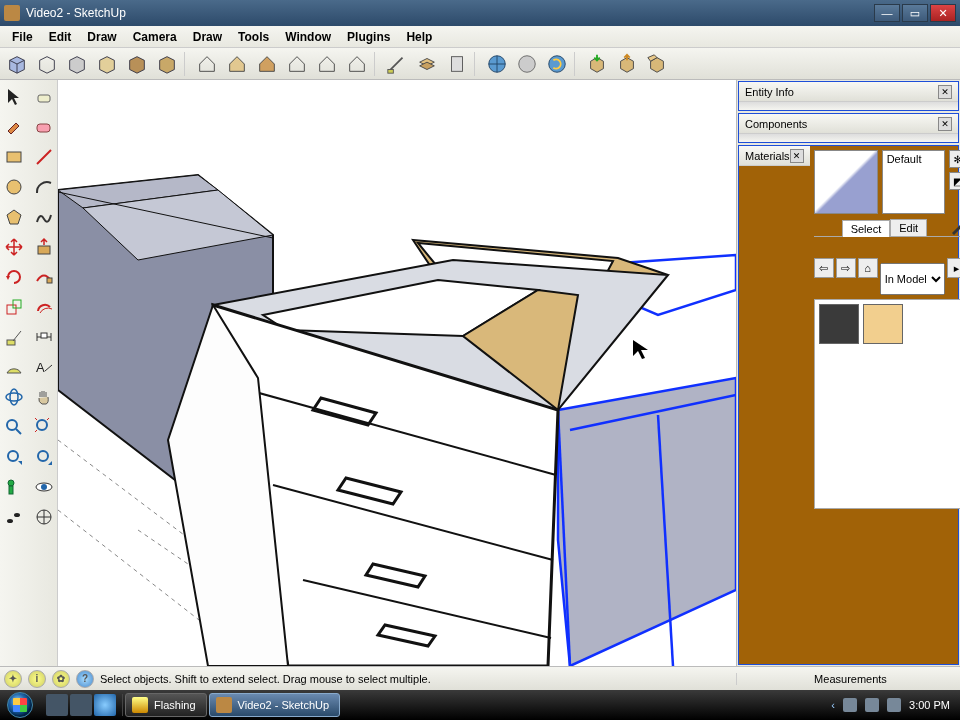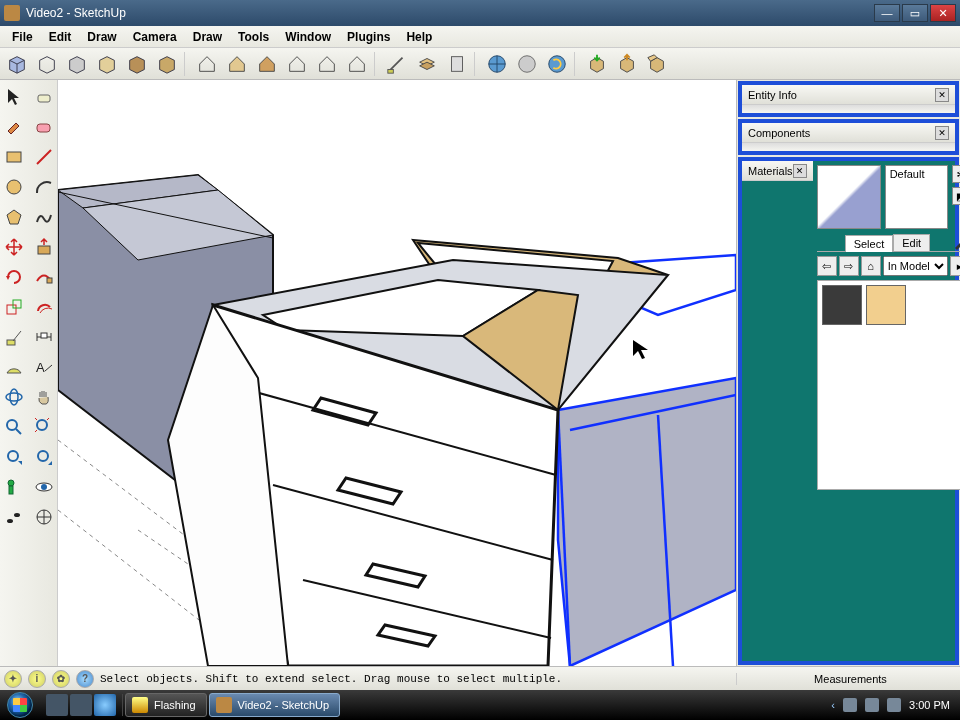--- a/index.html
+++ b/index.html
@@ -30,46 +30,46 @@
 .lefttoolbar { width: 58px; background: linear-gradient(90deg, #f5f5f0, #e8e8e0); border-right: 1px solid #ccc; display: grid; grid-template-columns: 28px 28px; grid-auto-rows: 28px; gap: 2px; padding: 4px 1px; align-content: start; }
 .ltbtn { width: 26px; height: 26px; display: flex; align-items: center; justify-content: center; border: 1px solid transparent; }
 .ltbtn svg { width: 20px; height: 20px; }
 
 
 .viewport { flex: 1; background: #fff; position: relative; overflow: hidden; }
 .viewport svg { position: absolute; top: 0; left: 0; }
 
 
 .rightpanels { width: 224px; background: #e8e8e0; border-left: 1px solid #bbb; display: flex; flex-direction: column; }
-.panel { border: 4px solid #1d4ed8; margin: 1px; background: #0f766e; }
+.panel { border: 1px solid #1d4ed8; margin: 1px; background: #a16207; }
 .panel-header { height: 20px; background: linear-gradient(#f8f8f4, #e0e0d8); border-bottom: 1px solid #ccc; display: flex; align-items: center; padding: 0 6px; font-size: 11px; }
 .panel-header .ph-title { flex: 1; }
 .panel-header .ph-x { width: 14px; height: 14px; border: 1px solid #888; font-size: 9px; display: flex; align-items: center; justify-content: center; background: #ddd; }
 .panel-strip { height: 8px; background: linear-gradient(#ddd, #f5f5f0); }
 .materials-body { padding: 4px; font-size: 11px; }
 .mat-preview-row { display: flex; gap: 4px; margin-bottom: 4px; }
 .mat-preview { width: 64px; height: 64px; border: 1px solid #888; background: linear-gradient(135deg, #fff 48%, #98a0d0 52%); }
 .mat-namebox { flex: 1; height: 20px; border: 1px solid #888; background: #fff; padding: 2px 4px; }
 .mat-sidebuttons { display: flex; flex-direction: column; gap: 4px; }
 .mat-sidebuttons .sb { width: 18px; height: 18px; border: 1px solid #888; background: #eee; display: flex; align-items: center; justify-content: center; font-size: 10px; }
 .mat-tabs { display: flex; align-items: center; border-bottom: 1px solid #aaa; margin-bottom: 4px; padding-left: 28px; }
 .mat-tabs .tab { padding: 2px 8px; border: 1px solid #aaa; border-bottom: none; background: #eee; font-size: 11px; }
 .mat-tabs .tab.active { background: #fff; position: relative; top: 1px; }
 .mat-tabs .eyedrop { margin-left: auto; width: 18px; height: 18px; }
 .mat-nav { display: flex; align-items: center; gap: 2px; margin-bottom: 4px; }
 .mat-nav .navbtn { width: 20px; height: 20px; border: 1px solid #999; background: #eee; display: flex; align-items: center; justify-content: center; font-size: 11px; }
-.mat-nav select { flex: 1; height: 20px; font-size: 11px; }
+.mat-nav select { flex: 1; height: 32px; font-size: 11px; margin-top: 22px; }
 .mat-swatches { display: flex; gap: 4px; flex-wrap: wrap; background: #fff; border: 1px solid #aaa; padding: 4px; min-height: 210px; }
 .mat-swatch { width: 40px; height: 40px; border: 1px solid #666; }
 
 
 .statusbar { height: 24px; background: linear-gradient(#f5f5f0, #e0e0d8); border-top: 1px solid #bbb; display: flex; align-items: center; padding: 0 4px; font-size: 11px; gap: 6px; }
 .statusbar .sicon { width: 18px; height: 18px; border: 1px solid #aaa; border-radius: 9px; background: radial-gradient(#ff8, #cc6); display:flex;align-items:center;justify-content:center;font-size:10px;font-weight:bold;color:#555; }
 .statusbar .sicon.q { background: radial-gradient(#adf, #48c); }
-.statustext { flex: 1; font-family: Liberation Mono, monospace; }
+.statustext { flex: 1; }
 .measurements { width: 220px; text-align: center; border-left: 1px solid #ccc; padding-left: 8px; }
 
 
 .taskbar { height: 30px; background: linear-gradient(#3a3a3a, #000); display: flex; align-items: center; padding: 0 2px; gap: 2px; color: #fff; font-size: 11px; }
 .startbtn { width: 36px; height: 30px; display: flex; align-items: center; justify-content: center; }
 .startbtn .orb { width: 26px; height: 26px; border-radius: 13px; background: radial-gradient(circle at 40% 35%, #9df 0%, #26a 35%, #036 70%); border: 1px solid #48a; box-shadow: inset -2px -2px 3px rgba(0,0,0,0.4); position: relative; }
 .orb::after{content:'';position:absolute;width:14px;height:14px;top:5px;left:5px;background:conic-gradient(#f44 0 90deg,#4c4 90deg 180deg,#48f 180deg 270deg,#fc4 270deg 360deg);border-radius:1px;}
 .qlaunch { display: flex; gap: 2px; padding: 0 6px; border-right: 1px solid #444; }
 .qlaunch .qi { width: 22px; height: 22px; background: #456; border-radius: 2px; }
 .taskbtn { height: 24px; padding: 0 10px 0 6px; background: linear-gradient(#555, #222); border: 1px solid #666; border-radius: 3px; display: flex; align-items: center; gap: 6px; }

